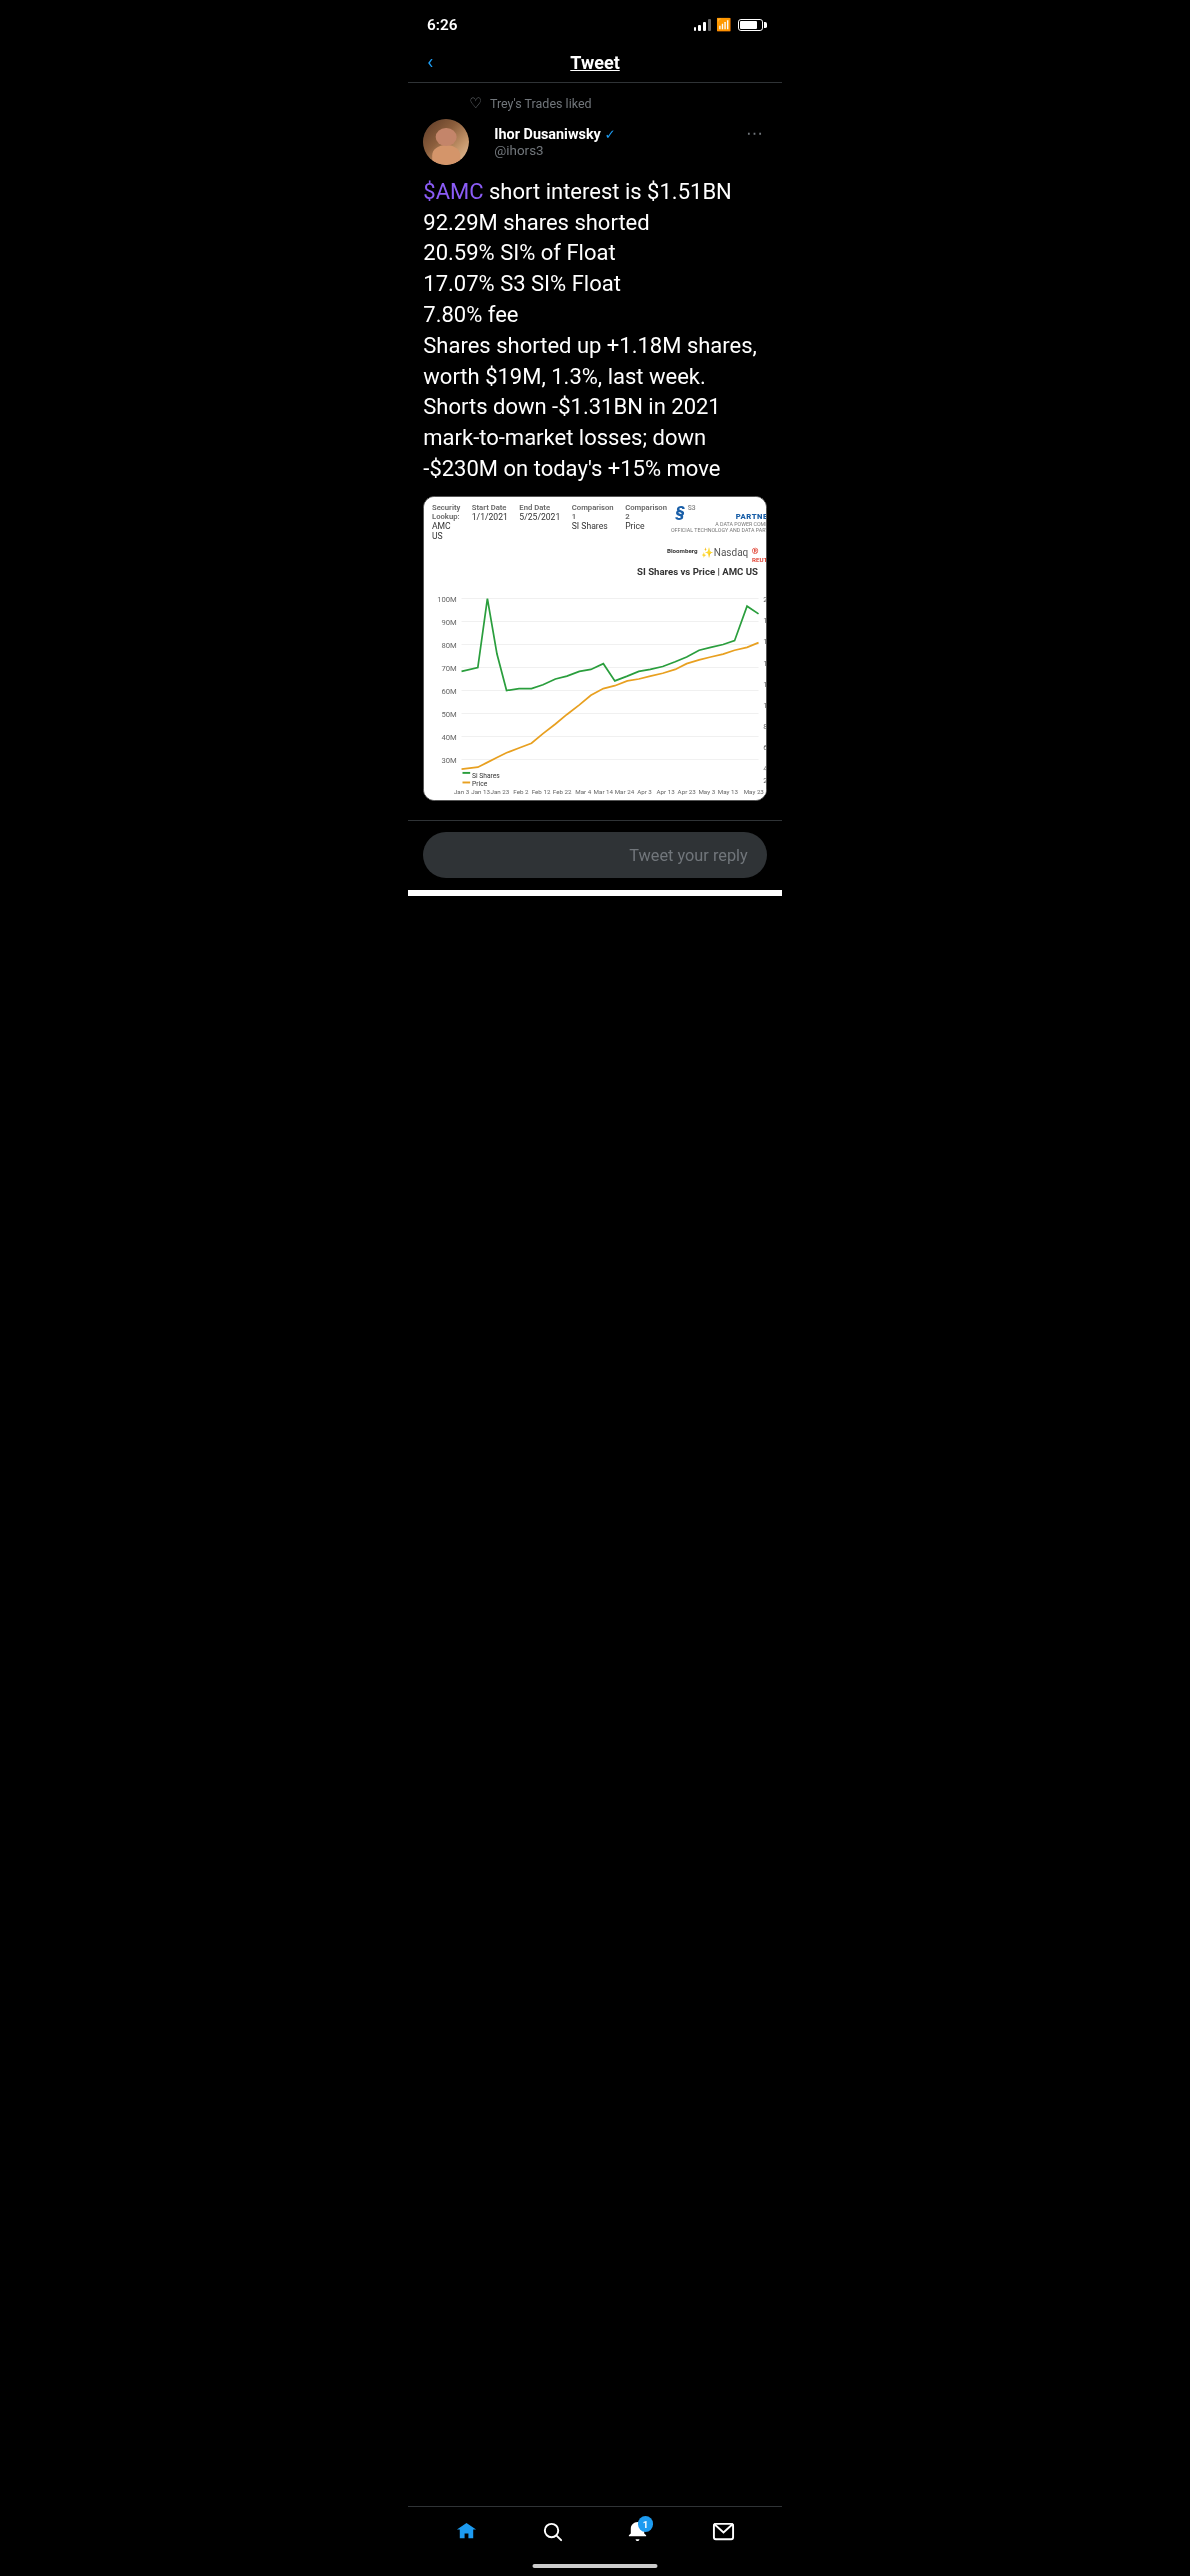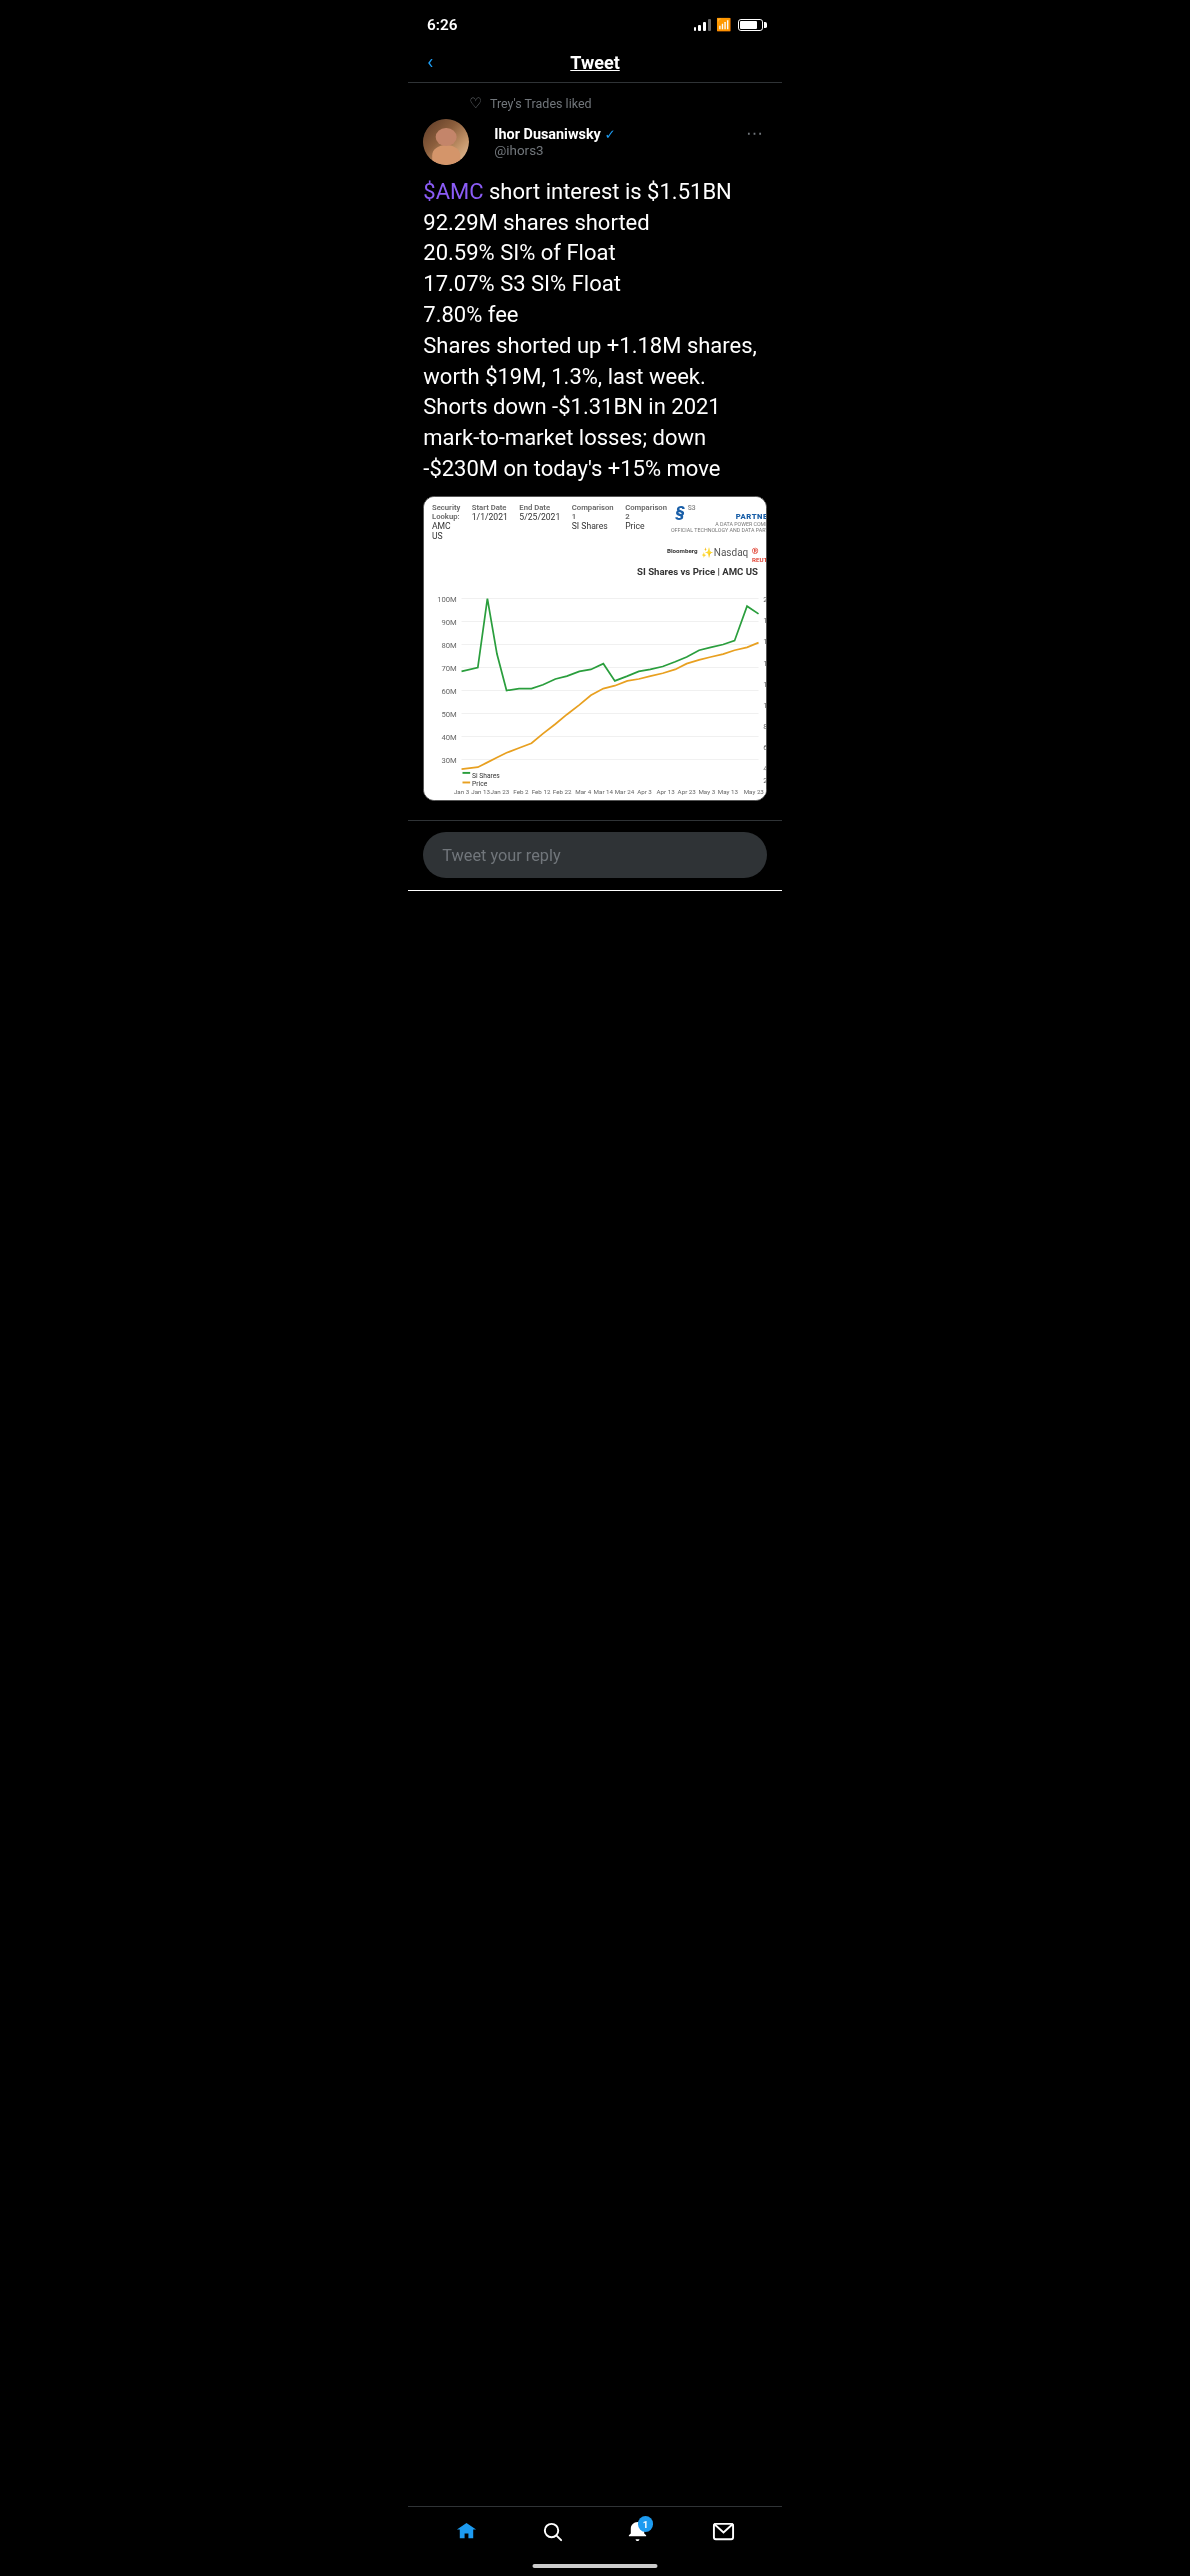--- a/index.html
+++ b/index.html
@@ -255,21 +255,22 @@
     }
 
     .chart-svg-wrapper {
       background: #fff;
       padding: 3.8px 3.8px 0;
     }
 
     
     .reply-box {
       padding: 11.5px 15.3px;
-      border-bottom: 1px solid #ffffff;
+      border-bottom: 6px solid #ffffff;
+      text-align: right;
     }
     .reply-input {
       background: #2f3336;
       border-radius: 24px;
       padding: 13.4px 19px;
       color: #71767b;
       font-size: 16.3px;
       width: 100%;
     }
 

